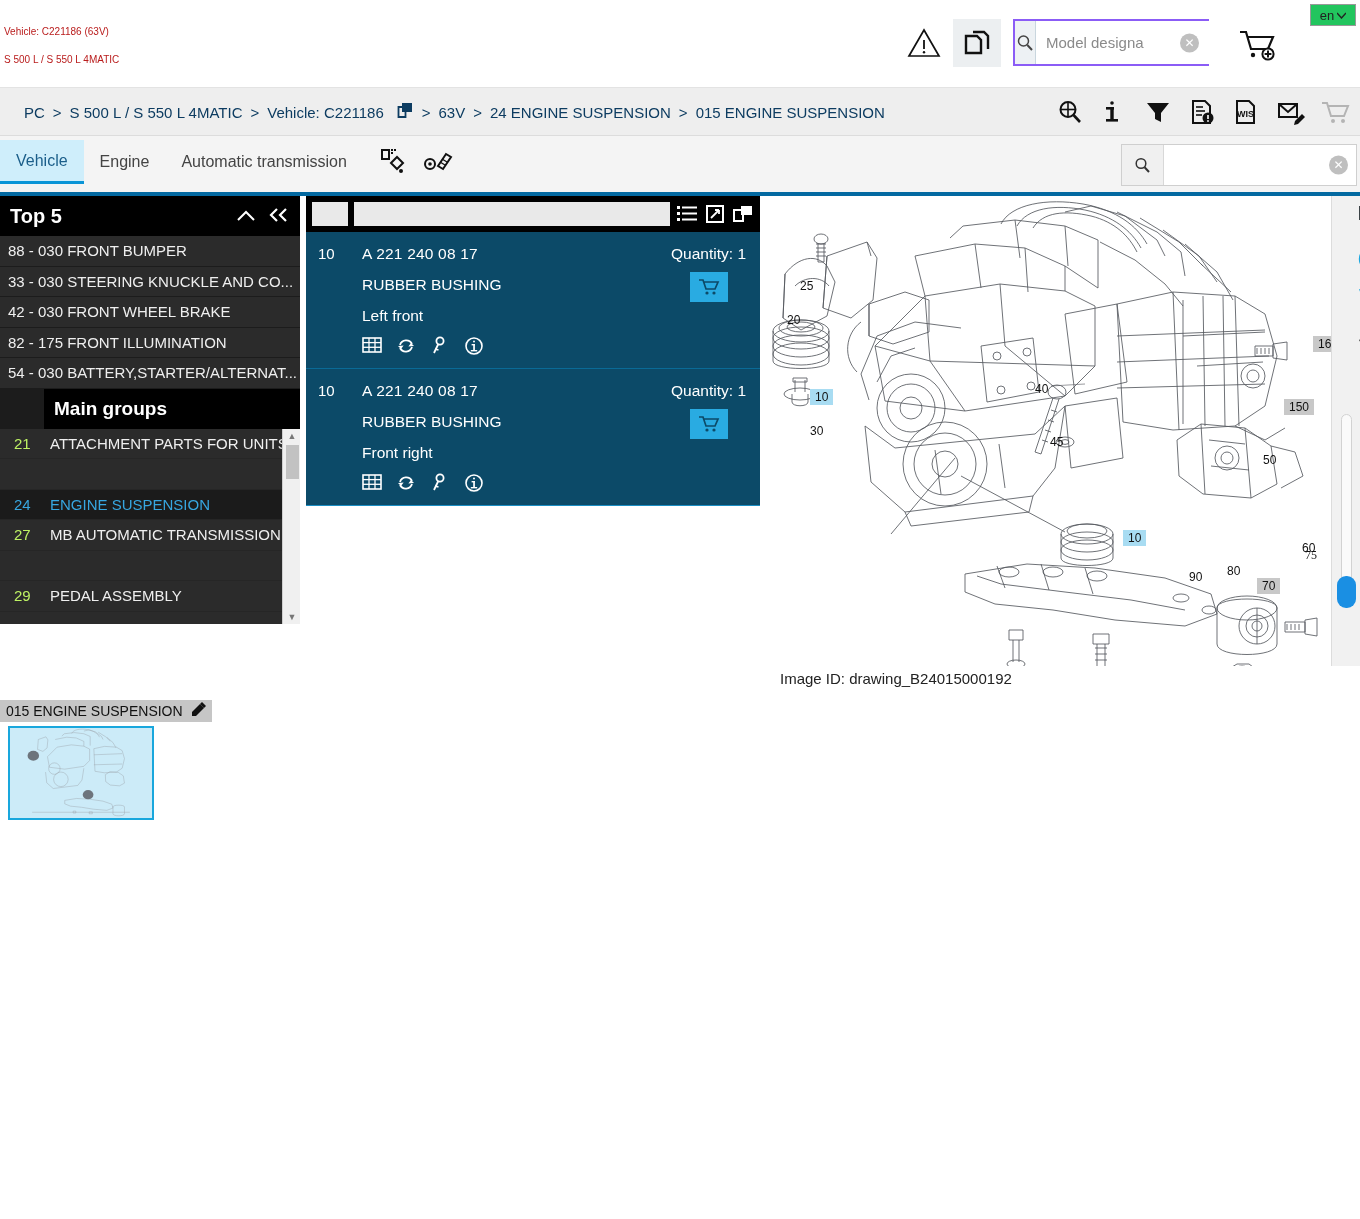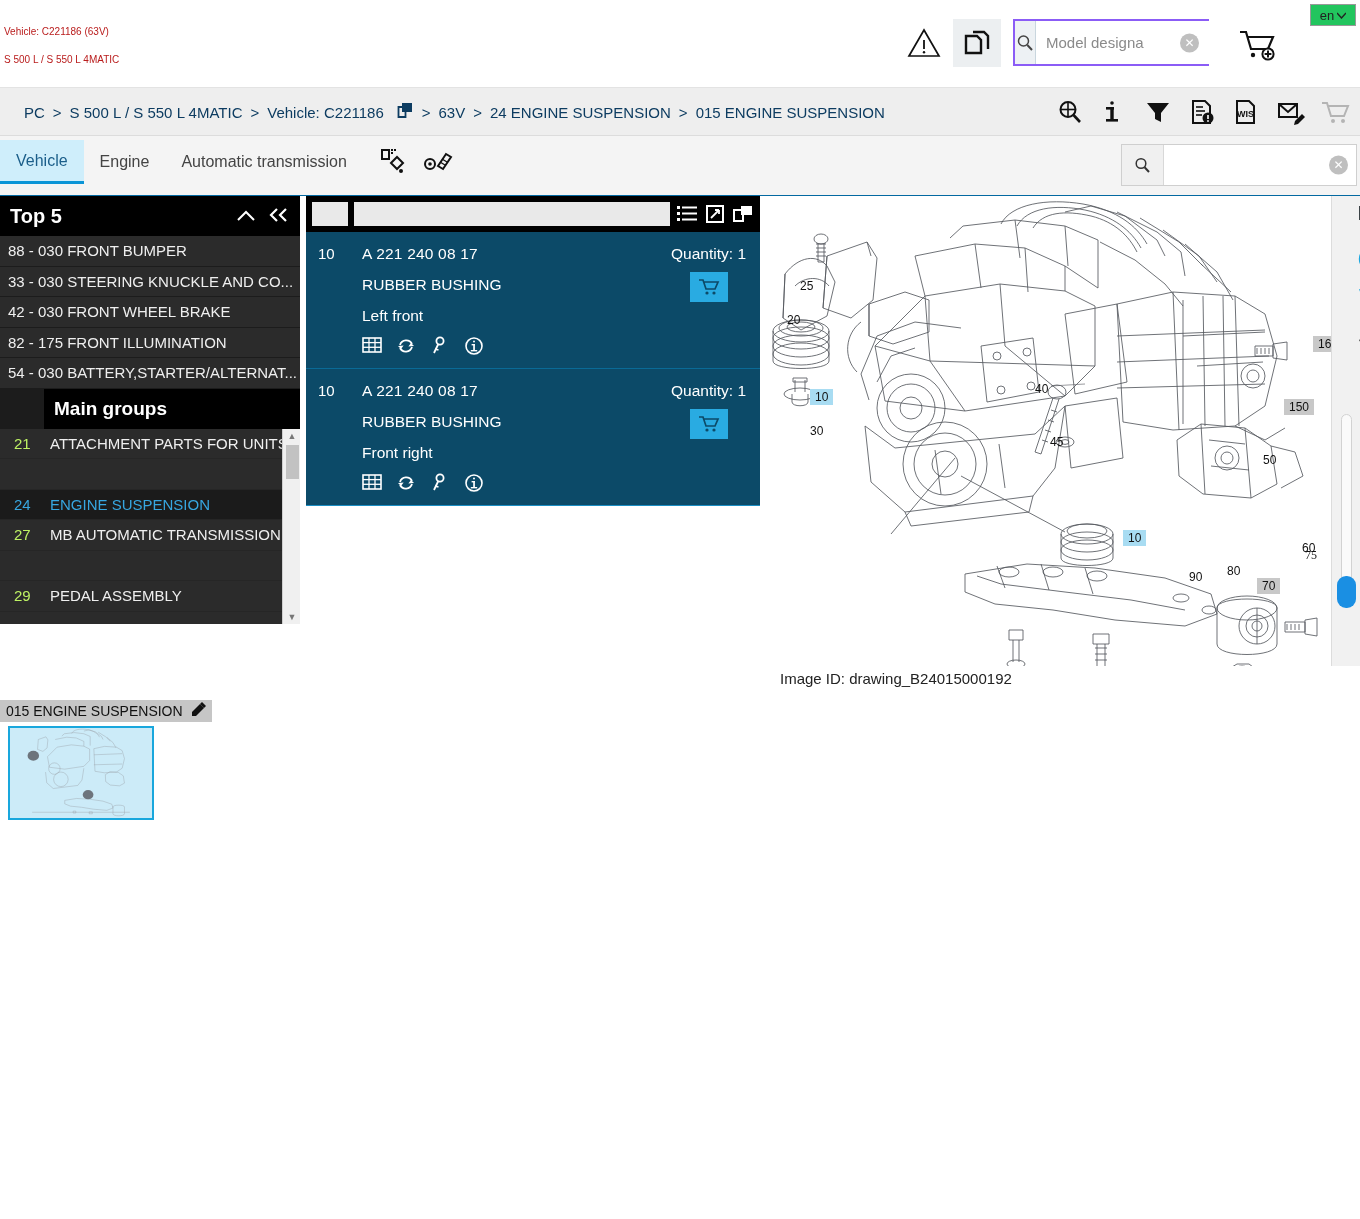--- a/index.html
+++ b/index.html
@@ -64,21 +64,21 @@
   .crumbs .sep { color:#0d3c61; }
   .crumb-ico { display:inline-block; vertical-align:-3px; margin-left:5px; }
   .crumbtools {
     position:absolute; right:10px; top:0; height:48px; display:flex; align-items:center; gap:14px;
   }
   .crumbtools .ti { width:30px; height:30px; display:flex; align-items:center; cursor:pointer; }
 
   
   .tabbar {
     position:absolute; left:0; top:136px; width:1360px; height:60px; background:#f4f4f4;
-    border-bottom:1px solid #0369a1;
+    border-bottom:4px solid #0369a1;
   }
   .tabs { position:absolute; left:0; top:0; height:58px; display:flex; align-items:flex-start; }
   .tab {
     height:44px; padding:0 16px; display:flex; align-items:center; font-size:16px;
     color:#444; cursor:pointer; margin-top:4px;
   }
   .tab.active { color:#1b5e8a; background:#cfeefb; border-bottom:3px solid #0a94d6; }
   .tabicons { display:flex; align-items:center; gap:16px; margin-left:14px; margin-top:10px;}
   .tabicons .ti { width:30px; height:30px; cursor:pointer; }
   .tabsearch {

